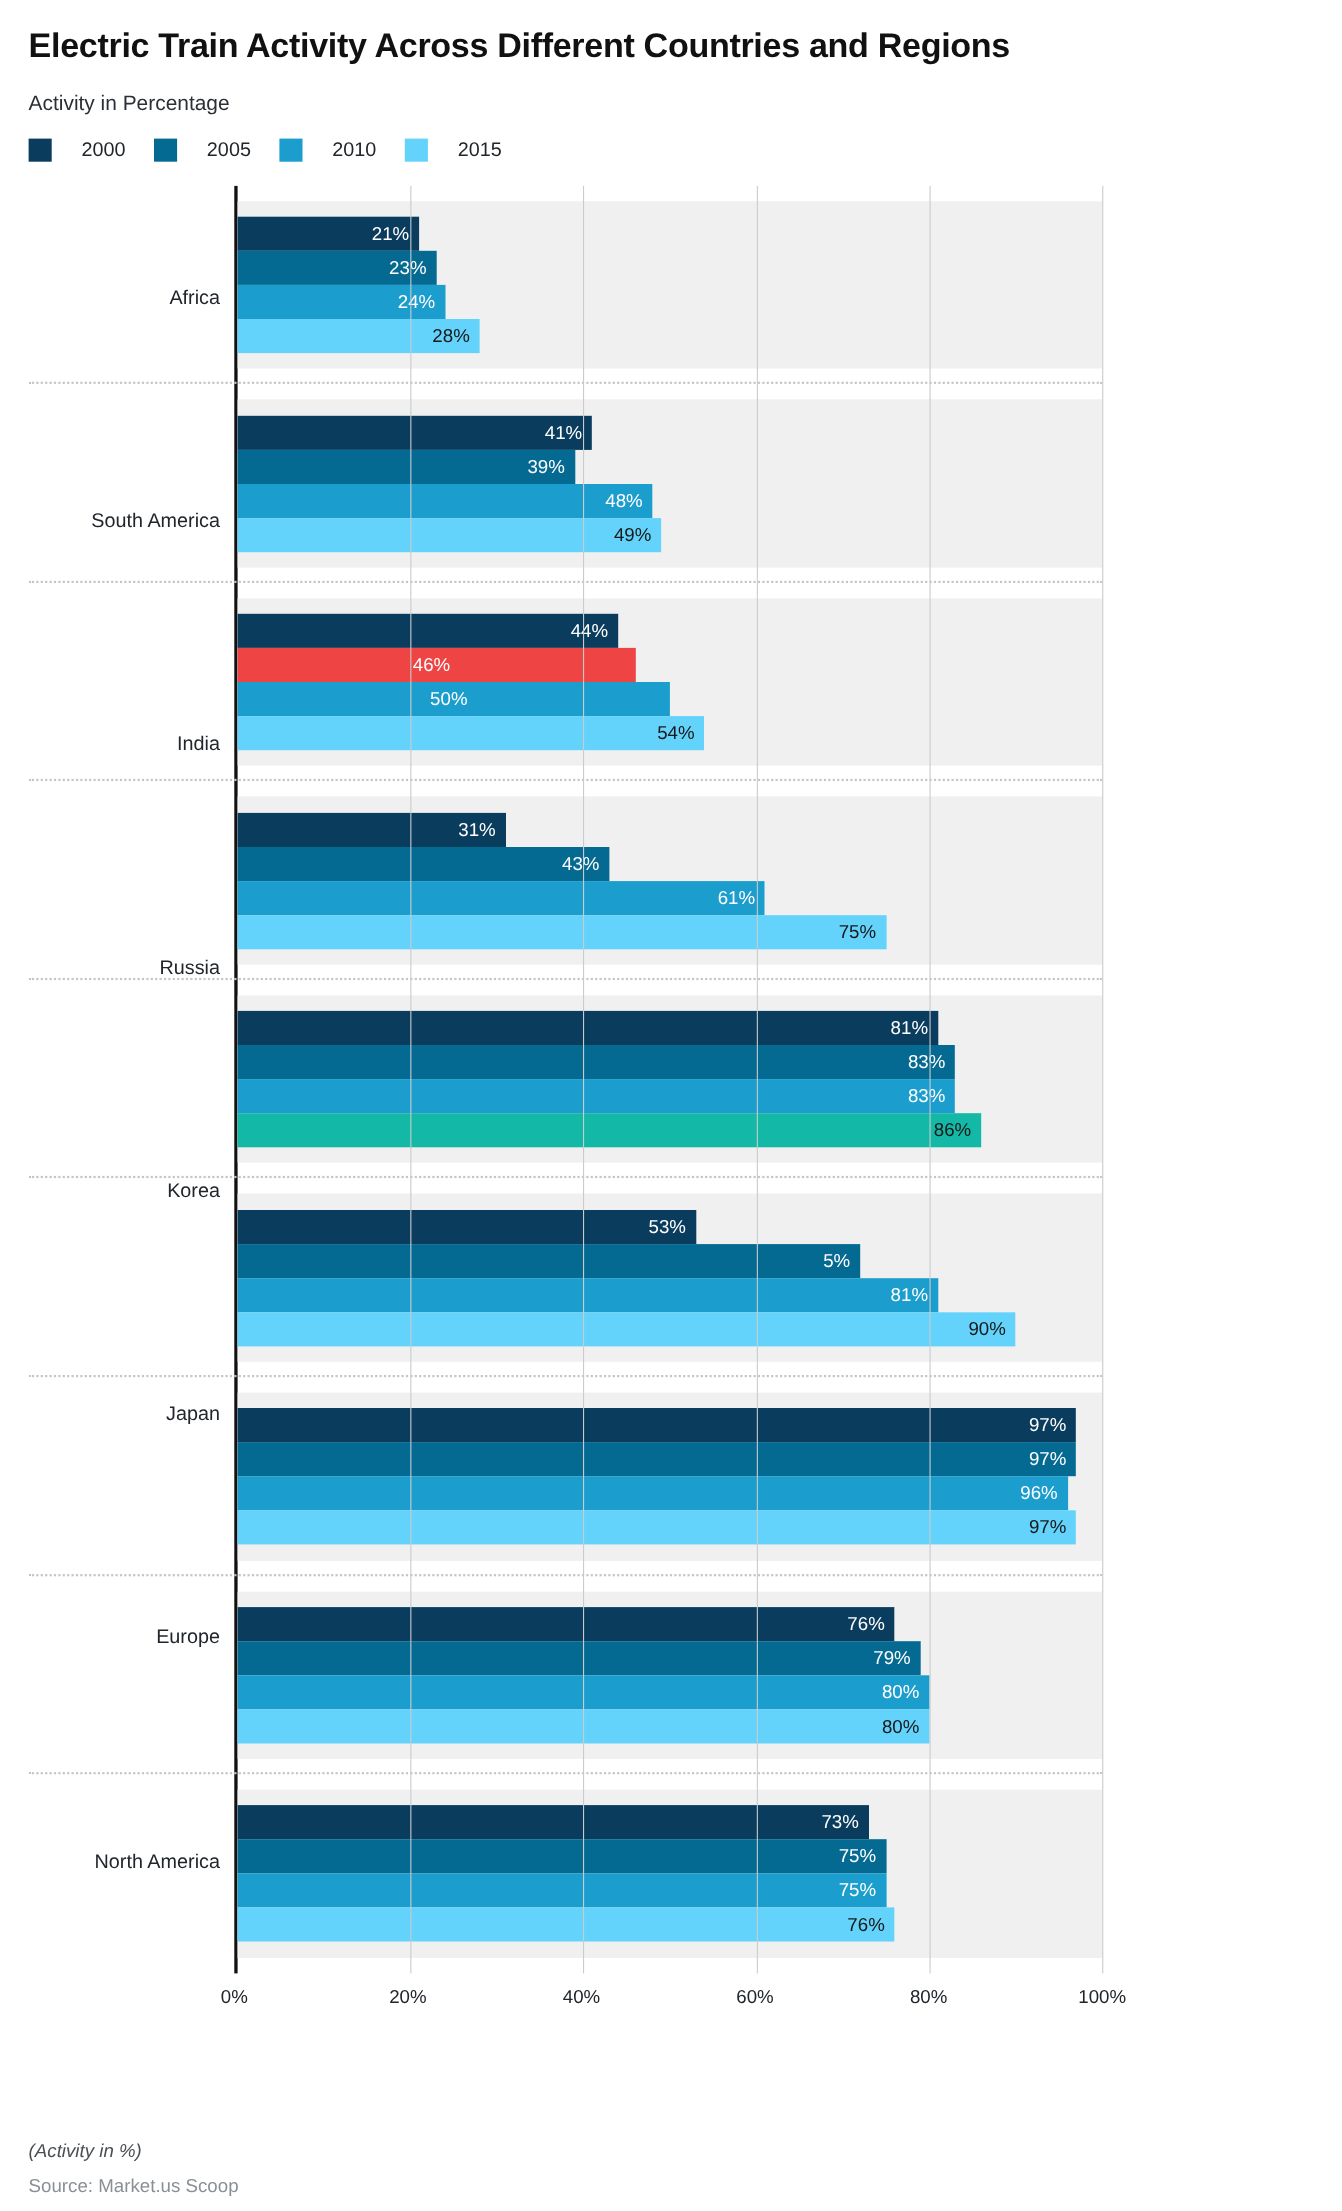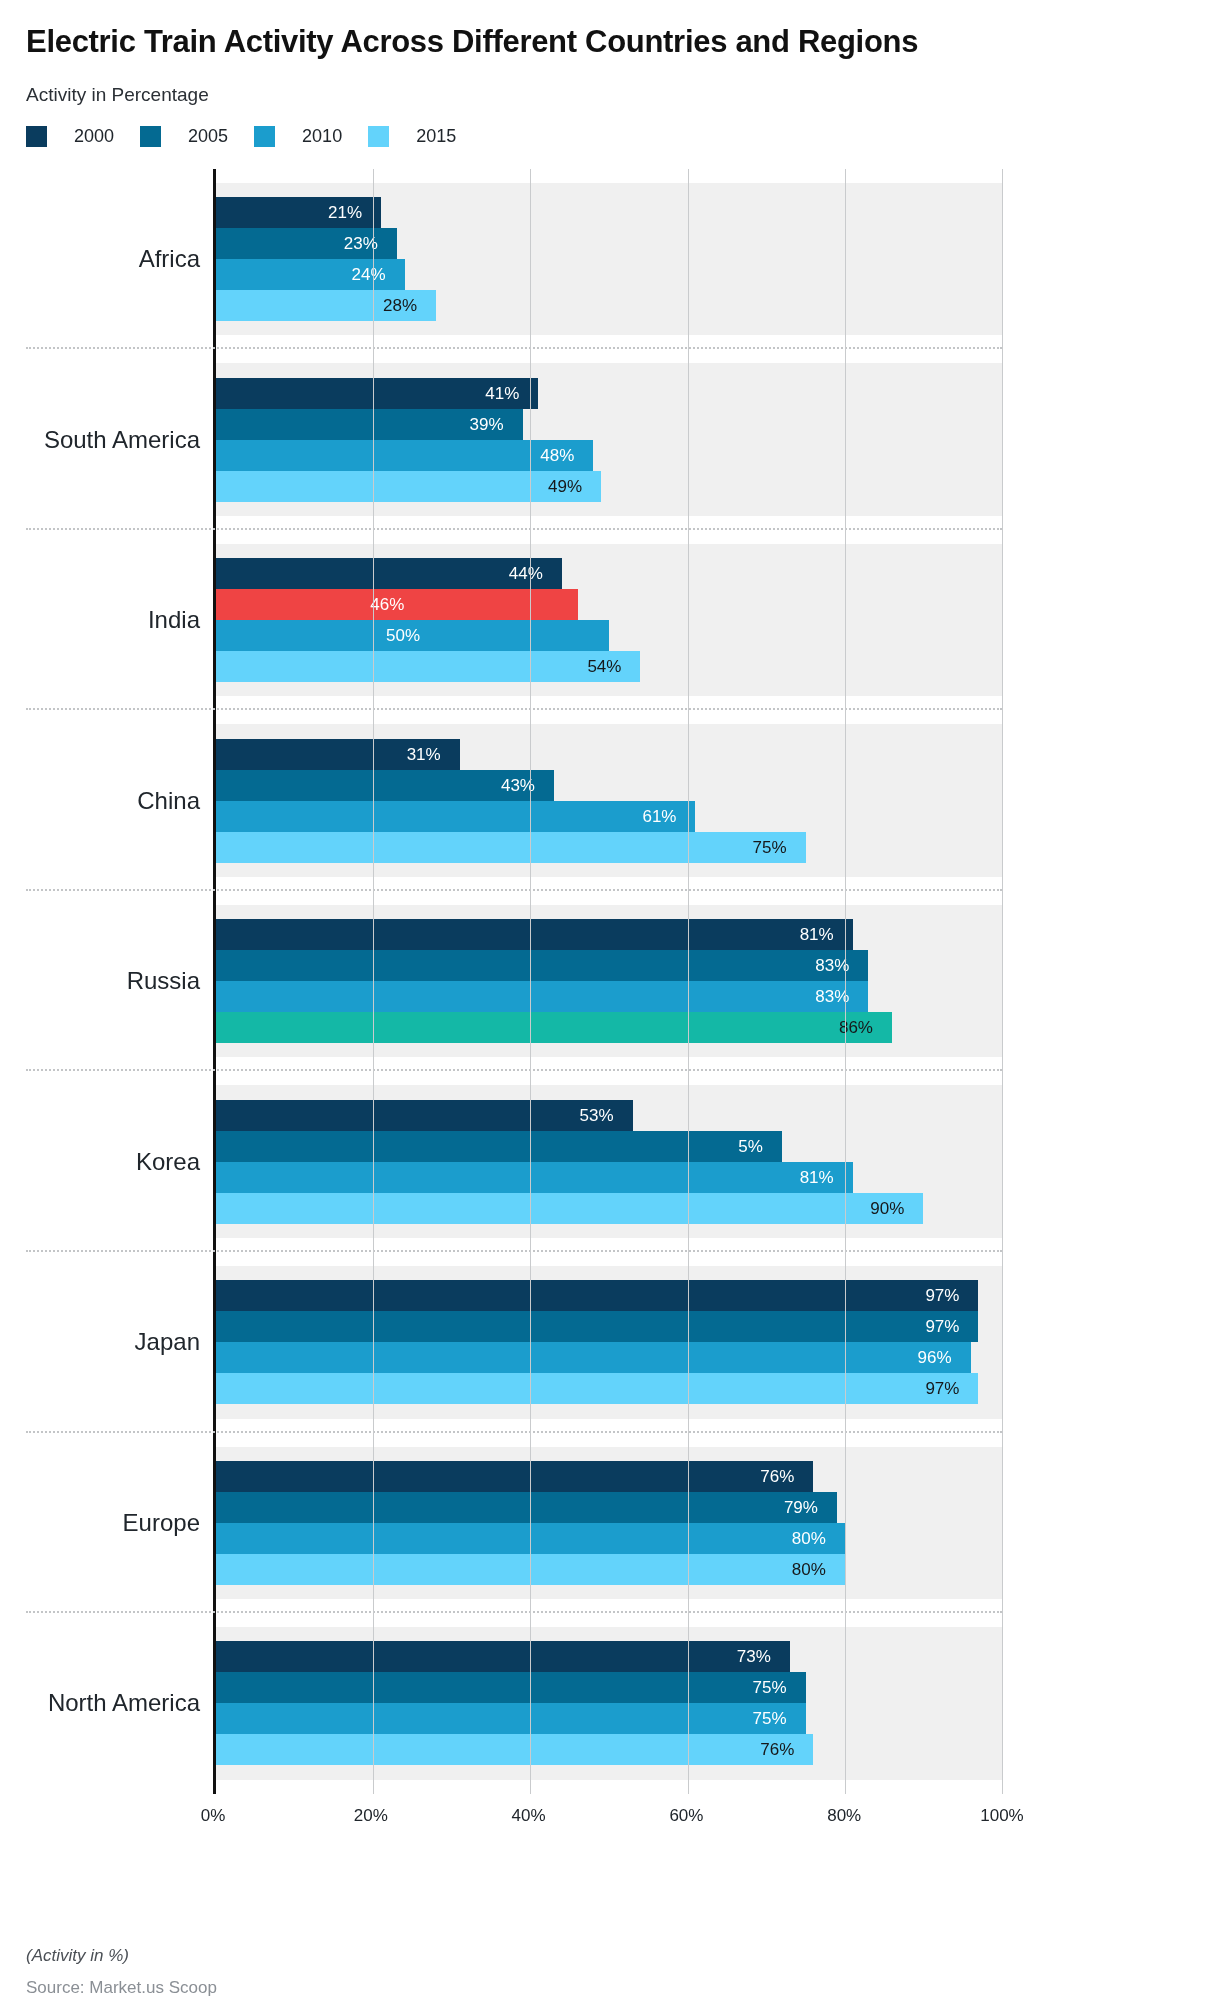--- a/index.html
+++ b/index.html
@@ -132,21 +132,21 @@
     height: 31px;
     display: flex;
     align-items: center;
     position: relative;
   }
   .bar {
     height: 31px;
     display: flex;
     align-items: center;
     justify-content: flex-end;
-    padding-right: 19px;
+    padding-right: 9px;
     white-space: nowrap;
   }
   .bar-value {
     font-size: 17px;
     font-weight: 400;
     color: #ffffff;
     line-height: 1;
   }
   .bar.light .bar-value { color: #16181a; }
   
@@ -159,21 +159,21 @@
     pointer-events: none;
   }
   .cat-label-cell {
     flex: 1 1 0;
     display: flex;
     align-items: center;
     justify-content: flex-end;
     padding-right: 13px;
   }
   .cat-label {
-    font-size: 24px;
+    font-size: 18px;
     color: #20262c;
     text-align: right;
   }
   
   .xaxis {
     position: absolute;
     left: 187px;
     right: 0;
     top: 1625px;
     height: 40px;
@@ -236,23 +236,20 @@
       <div class="cat-col">
         <div class="cat-labels" id="cat-labels">
             <div class="cat-label-cell">
               <span class="cat-label">Africa</span>
             </div>
             <div class="cat-label-cell">
               <span class="cat-label">South America</span>
             </div>
             <div class="cat-label-cell">
               <span class="cat-label">India</span>
-            </div>
-            <div class="cat-label-cell">
-              <span class="cat-label">China</span>
             </div>
             <div class="cat-label-cell">
               <span class="cat-label">Russia</span>
             </div>
             <div class="cat-label-cell">
               <span class="cat-label">Korea</span>
             </div>
             <div class="cat-label-cell">
               <span class="cat-label">Japan</span>
             </div>

